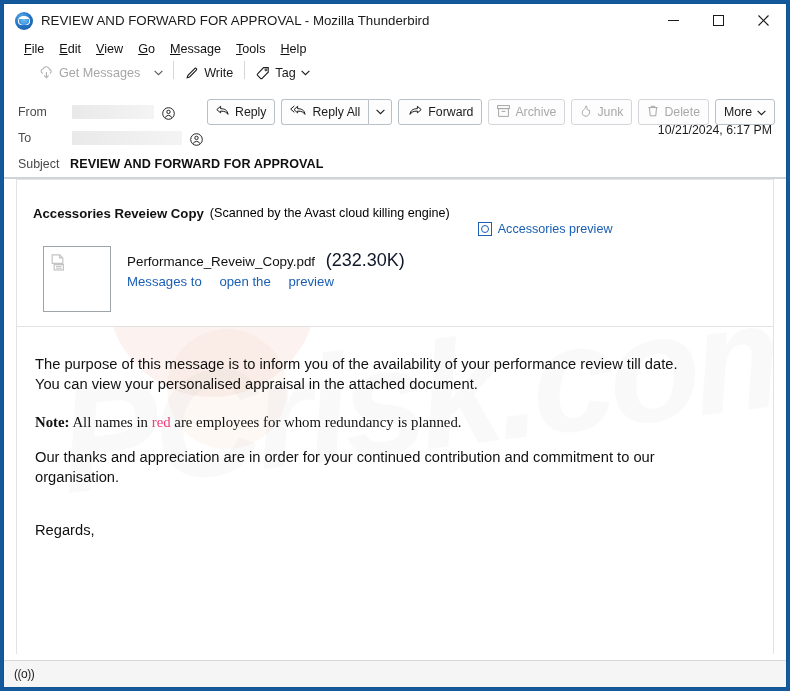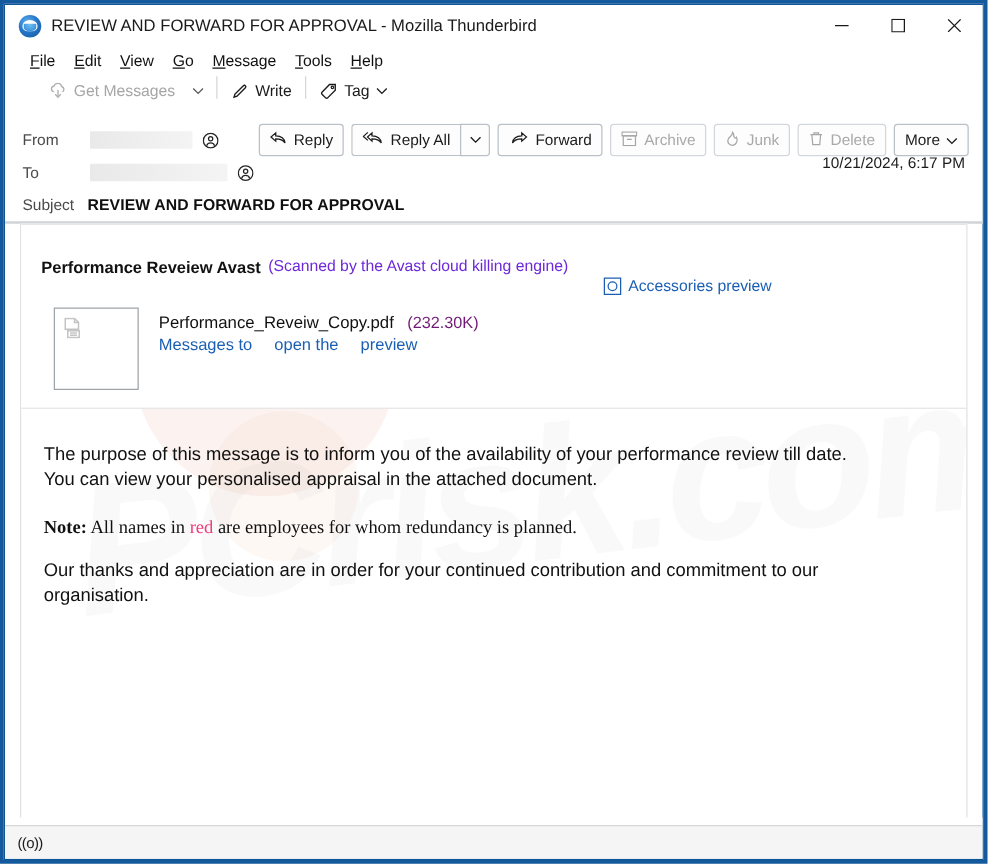--- a/index.html
+++ b/index.html
@@ -145,42 +145,42 @@
   }
   .annexlabel{font-size:14.5px;font-weight:bold;color:#0d0d0d;margin-left:1px;}
   .annexcount{font-size:13px;color:#141414;margin-left:7px;}
 
   .attachinner{
     background:#ffffff;margin:0;padding:10px 0 14px 0;
     border-top:1px solid #e6e6e6;position:relative;
   }
   .attachtitlerow{display:flex;align-items:center;padding-left:16px;}
   .att-name{font-size:13.2px;font-weight:bold;color:#111;}
-  .att-scan{font-size:12.6px;color:#6d28d9;margin-left:6px;}
+  .att-scan{font-size:12.6px;color:#000000;margin-left:6px;}
   .accprev{
     display:flex;align-items:center;gap:6px;margin-left:28px;
     font-size:12.6px;color:#1a5fb4;margin-top:32px;
   }
   .accprev .boxicon{
     width:12px;height:12px;border:1.6px solid #1a5fb4;position:relative;flex:0 0 12px;
   }
   .accprev .boxicon:after{
     content:"";position:absolute;left:2px;top:2px;width:6px;height:6px;
     border:1.4px solid #1a5fb4;border-radius:50%;
   }
 
   .attachbody{display:flex;align-items:flex-start;padding:10px 0 0 26px;}
   .thumb{
     width:66px;height:64px;border:1px solid #9fa4a8;background:#ffffff;
     flex:0 0 66px;position:relative;
   }
   .thumb .docglyph{position:absolute;left:7px;top:7px;}
   .attachmeta{margin-left:16px;padding-top:4px;}
   .filerow{font-size:13.4px;color:#111;}
-  .filesize{color:#701a75;margin-left:7px;font-size:13px;}
+  .filesize{color:#0f172a;margin-left:7px;font-size:18px;}
   .linkrow{margin-top:3px;font-size:13.2px;color:#1a5fb4;}
   .linkrow span{margin-right:14px;}
 
   .bodytext{
     position:relative;padding:28px 20px 0 18px;
   }
   .p-sans{
     font-size:14.7px;color:#111;line-height:19.5px;margin:0 0 18px 0;
     font-family:"Liberation Sans", sans-serif;
   }
@@ -398,21 +398,21 @@
     <div class="watermark">
       <div class="wm-blob"></div>
       <div class="wm-blob2"></div>
       <div class="wm-txt">PCrisk.com</div>
     </div>
 
     <div class="attachpane">
 
       <div class="attachinner">
         <div class="attachtitlerow">
-          <span class="att-name">Performance Reveiew Avast</span>
+          <span class="att-name">Accessories Reveiew Copy</span>
           <span class="att-scan">(Scanned by the Avast cloud killing engine)</span>
           <span class="accprev">
             <span class="boxicon"></span>
             <span>Accessories preview</span>
           </span>
         </div>
 
         <div class="attachbody">
           <div class="thumb">
             <span class="docglyph">
@@ -448,20 +448,21 @@
 
       <p class="p-serif">
         <b>Note:</b><span> All names in </span><span class="redword">red</span><span> are employees for whom redundancy is planned.</span>
       </p>
 
       <p class="p-sans">
         <span>Our thanks and appreciation are in order for your continued contribution and commitment to our</span><br>
         <span>organisation.</span>
       </p>
 
+      <p class="p-sans sig">Regards,</p>
     </div>
   </div>
 
   <div class="bottomgap"></div>
 
   <div class="statusbar">
     <span class="statusicon">((o))</span>
   </div>
 
 </div>

